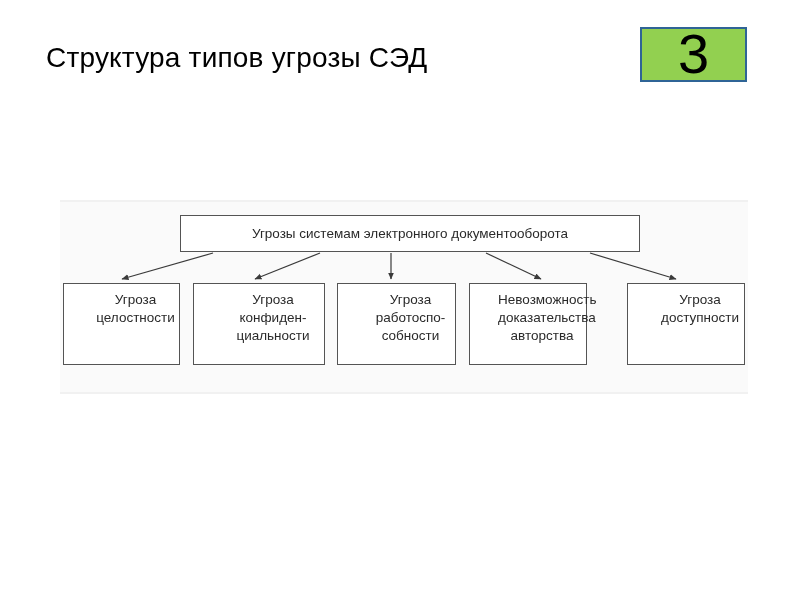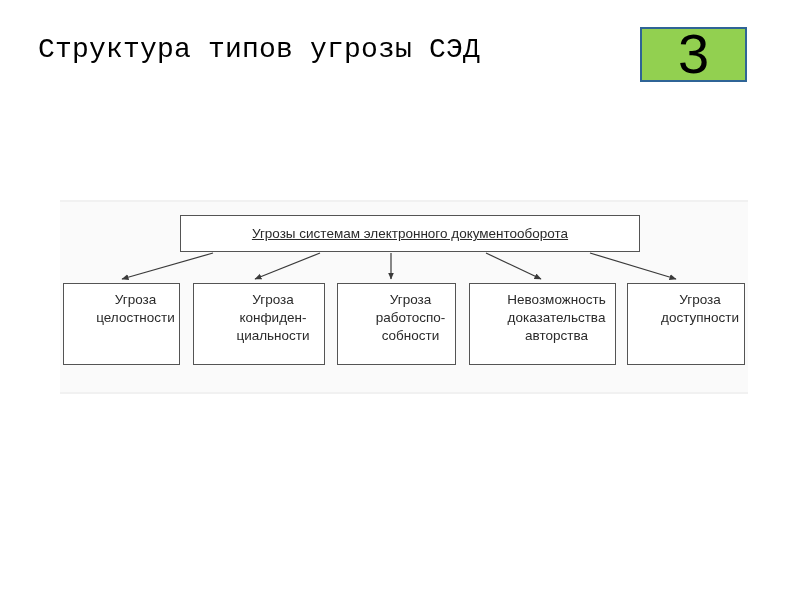--- a/index.html
+++ b/index.html
@@ -12,28 +12,27 @@
     position: relative;
     width: 800px;
     height: 600px;
     background: #ffffff;
     overflow: hidden;
   }
   .title {
     position: absolute;
     left: 30px;
     top: 26px;
-    margin: 8px;
+    margin: 16px;
     font-size: 28px;
     font-weight: 400;
     line-height: 1.15;
     color: #000000;
     letter-spacing: 0.2px;
     white-space: nowrap;
-    font-family: Liberation Mono, monospace;
   }
   .page-badge {
     position: absolute;
     left: 640px;
     top: 27px;
     width: 103px;
     height: 51px;
     background: #92d050;
     border: 2.5px solid #2f6496;
     display: flex;
@@ -66,35 +65,34 @@
   }
   .root-box {
     left: 120px;
     top: 13px;
     width: 460px;
     height: 37px;
     display: flex;
     align-items: center;
     justify-content: center;
     font-size: 13.5px;
-    text-decoration: underline;
   }
   .child-box {
     top: 81px;
     height: 82px;
     font-size: 13.5px;
     line-height: 18px;
     padding-top: 7px;
     white-space: pre-line;
     padding-left: 28px;
   }
   .c1 { left: 3px;   width: 117px; }
   .c2 { left: 133px; width: 132px; }
   .c3 { left: 277px; width: 119px; }
-  .c4 { left: 409px; width: 147px; }
+  .c4 { left: 409px; width: 118px; }
   .c5 { left: 567px; width: 118px; }
   .connectors {
     position: absolute;
     left: 0;
     top: 0;
     width: 688px;
     height: 190px;
     pointer-events: none;
   }
 </style>

